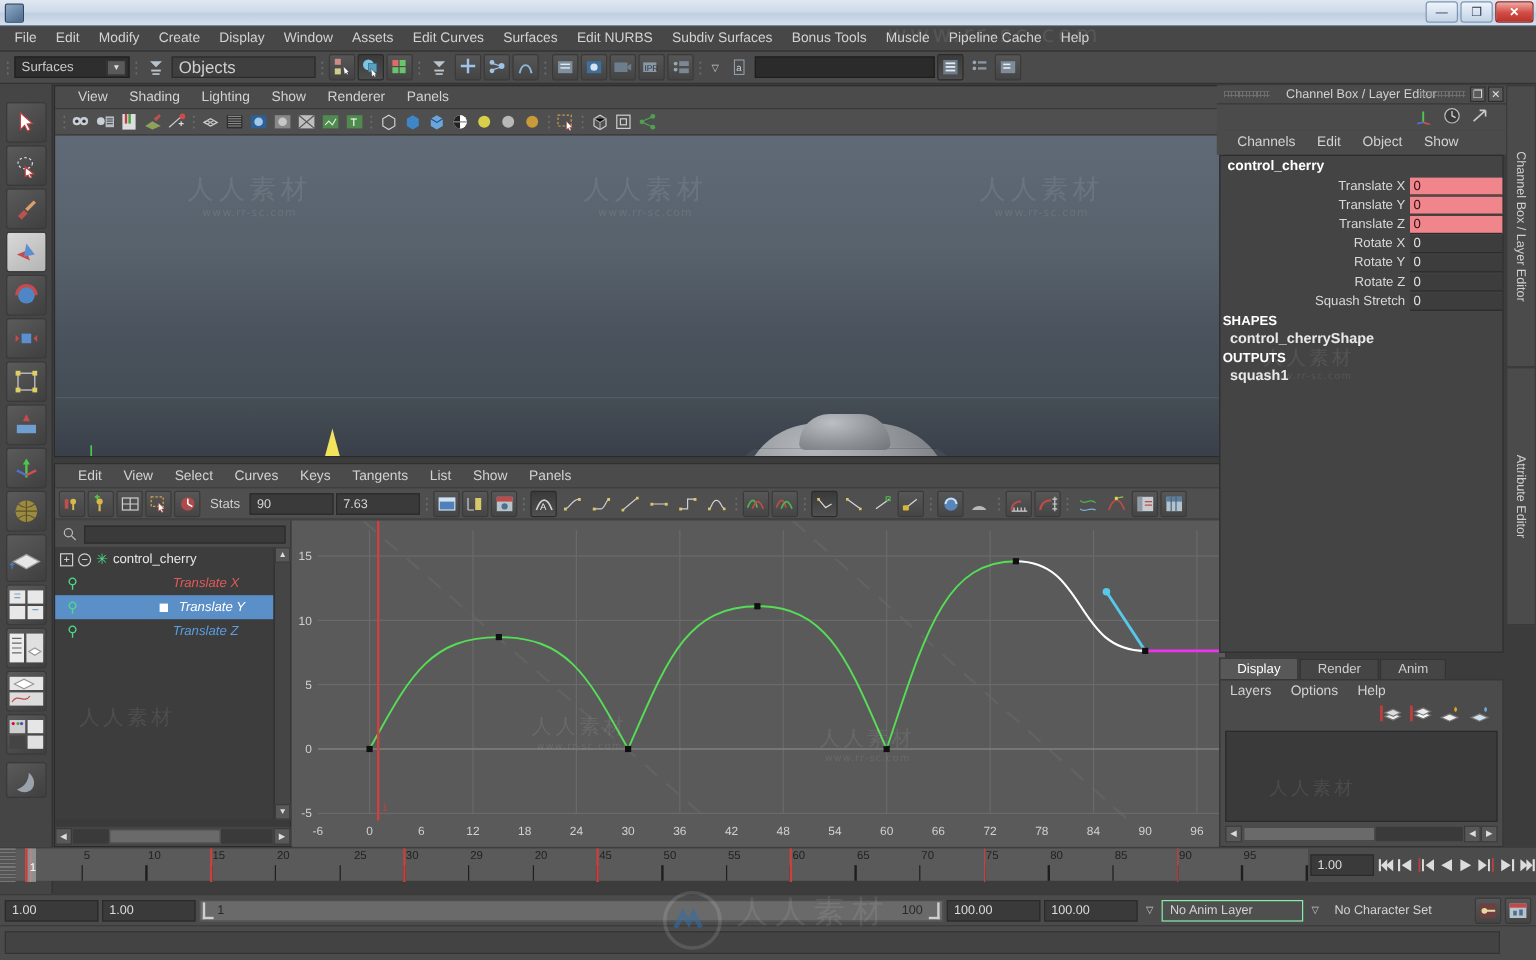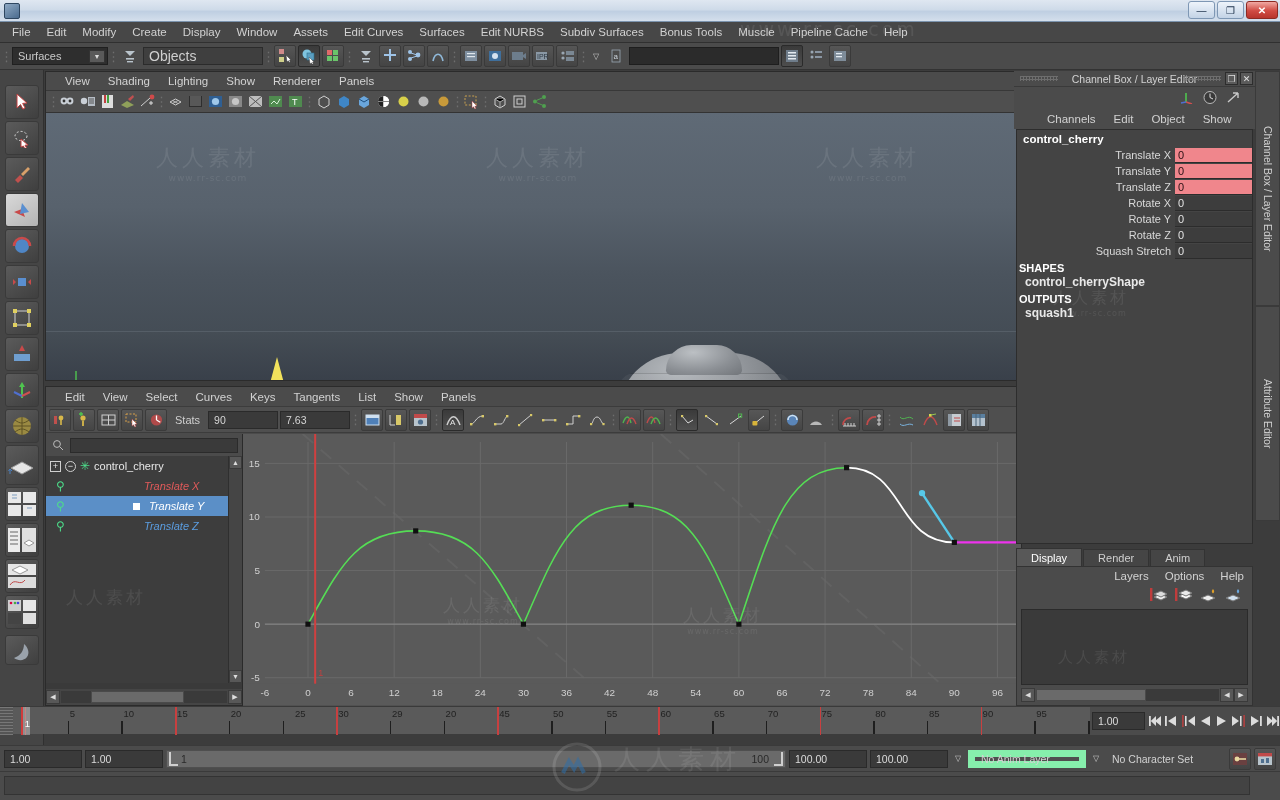--- a/index.html
+++ b/index.html
@@ -188,21 +188,21 @@
     font-size:10.5px;color:#d2d2d2;position:relative;border-bottom:1px solid #3a3a3a;
   }
   .cb-head .dots{ position:absolute;left:6px;top:5px;width:38px;height:5px;
     background:repeating-linear-gradient(to right,#7d7d7d 0 1px,transparent 1px 3px),
                repeating-linear-gradient(to bottom,#7d7d7d 0 1px,transparent 1px 3px);opacity:.7;}
   .cb-head .dots.r{ left:auto;right:34px;}
   .cb-head .btns{position:absolute;right:2px;top:1px;display:flex;gap:2px;}
   .cb-head .hb{width:13px;height:13px;border:1px solid #2d2d2d;background:#5a5a5a;font-size:9px;
     display:flex;align-items:center;justify-content:center;color:#e0e0e0;}
   .cb-icons{height:22px;background:#4b4b4b;display:flex;align-items:center;justify-content:flex-end;gap:7px;padding-right:14px;}
-  .cb-menus{height:20px;background:#4b4b4b;display:flex;align-items:center;padding-left:24px;gap:0;}
+  .cb-menus{height:20px;background:#4b4b4b;display:flex;align-items:center;padding-left:8px;gap:0;}
   .cb-menus .mi{padding:1px 9px;font-size:11.5px;color:#d2d2d2;}
   .cb-body{ position:absolute;left:2px;right:27px;top:58px;bottom:162px;background:#444;border:1px solid #2d2d2d;}
   .cb-node{ font-weight:bold;color:#fff;font-size:11.5px;padding:3px 0 2px 6px;}
   .cbrow{ height:16px;display:flex;align-items:center;font-size:11px;}
   .cbrow .lbl{ flex:1;text-align:right;padding-right:4px;color:#d8d8d8;}
   .cbrow .val{ width:77px;height:15px;background:#3d3d3d;border-bottom:1px solid #2c2c2c;color:#e2e2e2;
     padding-left:3px;display:flex;align-items:center;}
   .cbrow .val.hot{ background:#f0868c;color:#2a1014;}
   .cb-sec{ font-weight:bold;color:#fff;font-size:11px;padding:3px 0 1px 2px;}
   .cb-item{ font-weight:bold;color:#e8e8e8;font-size:12px;padding:0 0 1px 8px;}
@@ -210,21 +210,21 @@
   .side-tab{ width:25px;background:#4b4b4b;border:1px solid #3a3a3a;color:#d0d0d0;
     writing-mode:vertical-rl; text-orientation:mixed; font-size:10.5px;
     display:flex;align-items:center;justify-content:center;padding:6px 0;}
 
   .layer-panel{ position:absolute;left:2px;right:27px;bottom:0;height:158px;}
   .lp-tabs{ height:18px;display:flex;align-items:flex-end;gap:1px;}
   .lp-tab{ height:17px;background:#454545;border:1px solid #333;border-bottom:none;color:#cfcfcf;
     font-size:11px;padding:1px 14px;display:flex;align-items:center;}
   .lp-tab.active{ background:#585858;color:#fff;height:18px;}
   .lp-box{ position:absolute;left:0;right:0;top:18px;bottom:0;background:#4b4b4b;border:1px solid #333;}
-  .lp-menus{ height:18px;display:flex;align-items:center;padding-left:0;justify-content:flex-end;}
+  .lp-menus{ height:18px;display:flex;align-items:center;padding-left:0;}
   .lp-menus .mi{padding:1px 8px;font-size:11.5px;color:#d2d2d2;}
   .lp-icons{ height:22px;display:flex;align-items:center;justify-content:flex-end;gap:5px;padding-right:8px;}
   .lp-list{ position:absolute;left:4px;right:4px;top:42px;bottom:20px;background:#3a3a3a;border:1px solid #2b2b2b;}
   .lp-sb{ position:absolute;left:4px;right:4px;bottom:2px;height:16px;display:flex;align-items:center;}
 
   
   .timeline{ position:absolute;left:0;right:0;top:706px;height:28px;background:#5a5a5a;border-top:1px solid #3a3a3a;}
   .tl-ticks{ position:absolute;left:14px;right:192px;top:0;bottom:0;}
   .tl-label{ position:absolute;top:1px;font-size:9.5px;color:#222;}
   .tl-tick{ position:absolute;top:14px;width:1.6px;height:13px;background:#1e1e1e;}
@@ -241,21 +241,21 @@
   .rangebar{ position:absolute;left:0;right:0;top:745px;height:26px;background:#4b4b4b;border-top:1px solid #3a3a3a;
     display:flex;align-items:center;gap:3px;padding:0 4px;}
   .rfield{ height:18px;background:#3a3a3a;border:1px solid #2a2a2a;color:#dcdcdc;font-size:10.5px;
     display:flex;align-items:center;padding-left:5px;}
   .rangeslider{ flex:1;height:18px;background:#6a6a6a;border:1px solid #4f4f4f;position:relative;display:flex;align-items:center;}
   .rangeslider .lh{position:absolute;left:2px;top:1px;bottom:1px;width:9px;border-left:2px solid #cfcfcf;border-bottom:2px solid #cfcfcf;}
   .rangeslider .ltxt{position:absolute;left:14px;top:2px;font-size:10.5px;color:#2a2a2a;}
   .rangeslider .rtxt{position:absolute;right:16px;top:2px;font-size:10.5px;color:#2a2a2a;}
   .rangeslider .rh{position:absolute;right:2px;top:1px;bottom:1px;width:9px;border-right:2px solid #cfcfcf;border-bottom:2px solid #cfcfcf;}
   .dd{ width:14px;height:18px;display:flex;align-items:center;justify-content:center;color:#c5c5c5;font-size:8px;}
-  .animlayer{ width:118px;height:18px;background:#4f4f4f;border:7px solid #86efac;color:#d2d2d2;font-size:10.5px;
+  .animlayer{ width:118px;height:18px;background:#4f4f4f;border:1px solid #86efac;color:#d2d2d2;font-size:10.5px;
     display:flex;align-items:center;padding-left:6px;}
   .charset{ width:120px;height:18px;color:#d2d2d2;font-size:10.5px;display:flex;align-items:center;padding-left:6px;}
   .cmdline{ position:absolute;left:0;right:0;top:771px;height:29px;background:#4b4b4b;border-top:1px solid #3a3a3a;}
   .cmdline .inp{position:absolute;left:4px;right:30px;top:4px;height:19px;background:#434343;border:1px solid #333;}
 
   .wm{ position:absolute;color:rgba(255,255,255,.085);font-family:"DejaVu Sans",sans-serif;
     font-size:20px;letter-spacing:3px;pointer-events:none;}
   .wm small{display:block;font-size:8px;letter-spacing:1px;text-align:center;}
   .maya-logo{position:absolute;left:552px;top:742px;width:50px;height:50px;opacity:.55;}
 </style>

